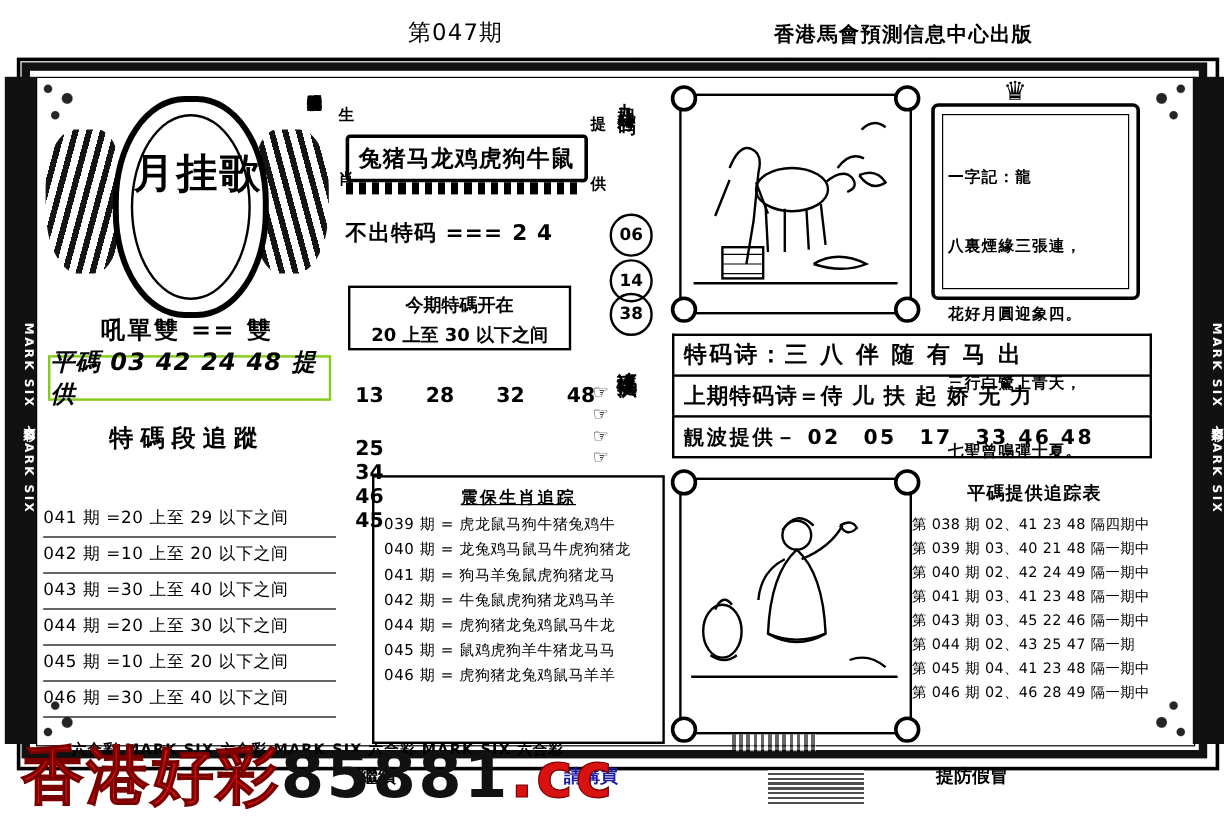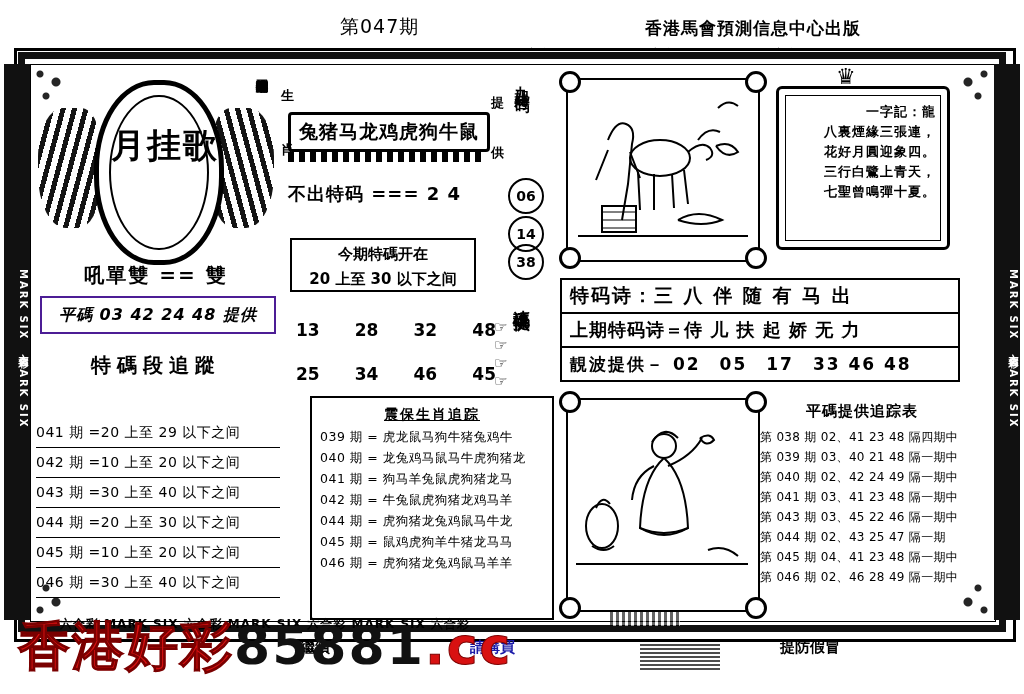--- a/index.html
+++ b/index.html
@@ -94,22 +94,22 @@
   .tiger.l{left:2px;}
   .tiger.r{left:176px;transform:scaleX(-1);}
   .logo-sub{
     position:absolute;left:0;top:192px;width:240px;text-align:center;
     font-size:20px;font-weight:bold;letter-spacing:2px;
   }
 
   
   .pingma-box{
     position:absolute;left:40px;top:296px;width:232px;height:34px;
-    border:2px solid #4c1d95;
-    font-size:16px;font-weight:bold;font-style:italic;
+    border:2px solid #84cc16;
+    font-size:20px;font-weight:bold;font-style:italic;
     display:flex;align-items:center;justify-content:center;
     letter-spacing:1px;
   }
   .track-title{
     position:absolute;left:40px;top:352px;width:232px;
     text-align:center;font-size:20px;font-weight:bold;letter-spacing:6px;
   }
   .track-list{
     position:absolute;left:36px;top:418px;width:244px;
   }
@@ -161,21 +161,21 @@
     border:2px solid #000;
     font-size:15px;font-weight:bold;text-align:center;
     line-height:25px;padding-top:2px;box-sizing:border-box;
   }
   .num-row{
     position:absolute;width:200px;
     font-size:17px;font-weight:bold;
     display:flex;justify-content:space-between;
   }
   .num-row.r1{left:296px;top:320px;}
-  .num-row.r2{left:296px;top:364px;}
+  .num-row.r2{left:296px;top:364px;flex-direction:column;}
 
   
   .hands{
     position:absolute;left:494px;top:318px;width:40px;
   }
   .hand{font-size:15px;line-height:18px;}
   .hand-col{
     position:absolute;left:512px;top:296px;
     writing-mode:vertical-rl;
     font-size:17px;font-weight:bold;line-height:20px;
@@ -233,22 +233,23 @@
     position:absolute;left:776px;top:86px;width:168px;height:158px;
     border:3px solid #000;border-radius:6px;
   }
   .scroll-inner{
     position:absolute;left:6px;top:6px;right:6px;bottom:6px;
     border:1px solid #000;
     padding:6px 4px;
     box-sizing:border-box;
   }
   .scroll-line{
-    font-size:13px;line-height:20px;text-align:right;font-weight:bold;
+    font-size:13px;line-height:20px;text-align:left;font-weight:bold;
     letter-spacing:1px;
+    margin-top:37px;
   }
   .crown{
     position:absolute;left:836px;top:64px;
     font-size:22px;
   }
 
   
   .poem1{
     position:absolute;left:560px;top:278px;width:400px;height:34px;
     border:2px solid #000;border-bottom:none;

